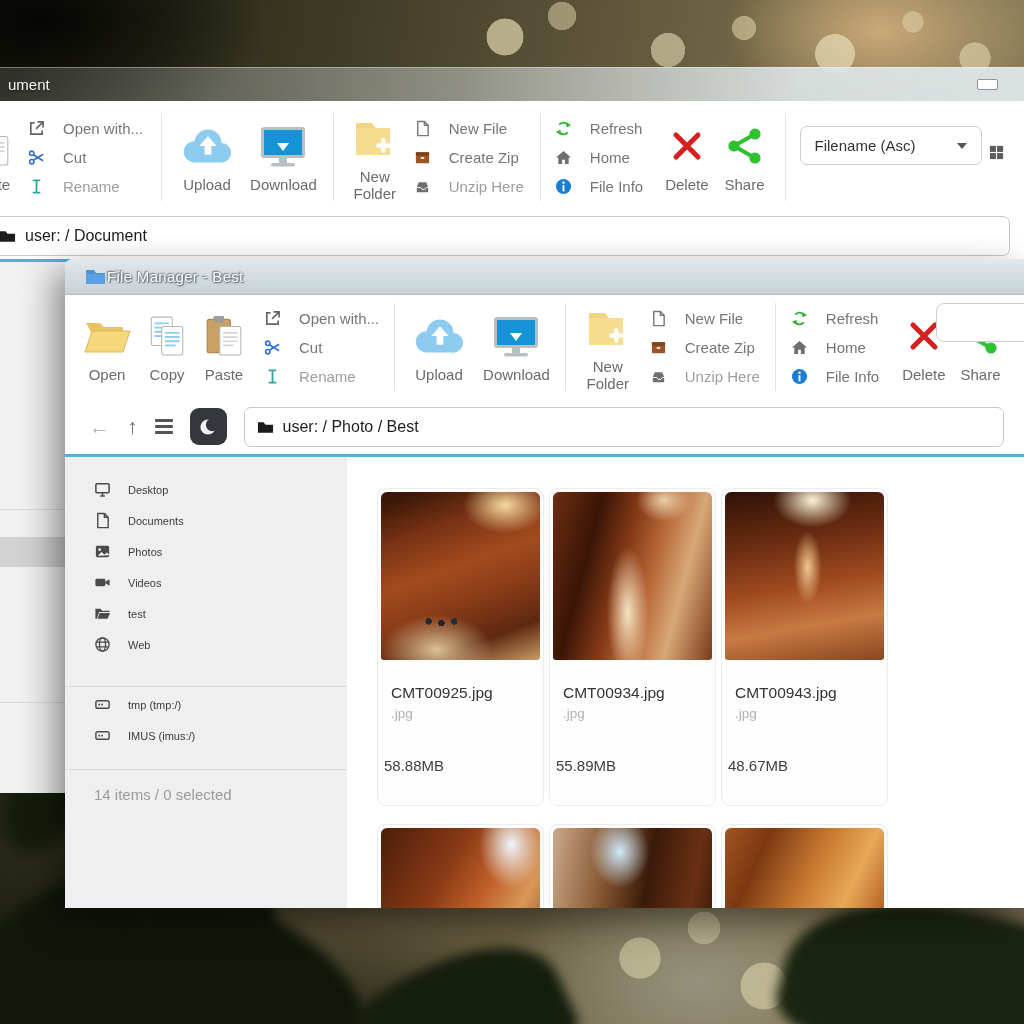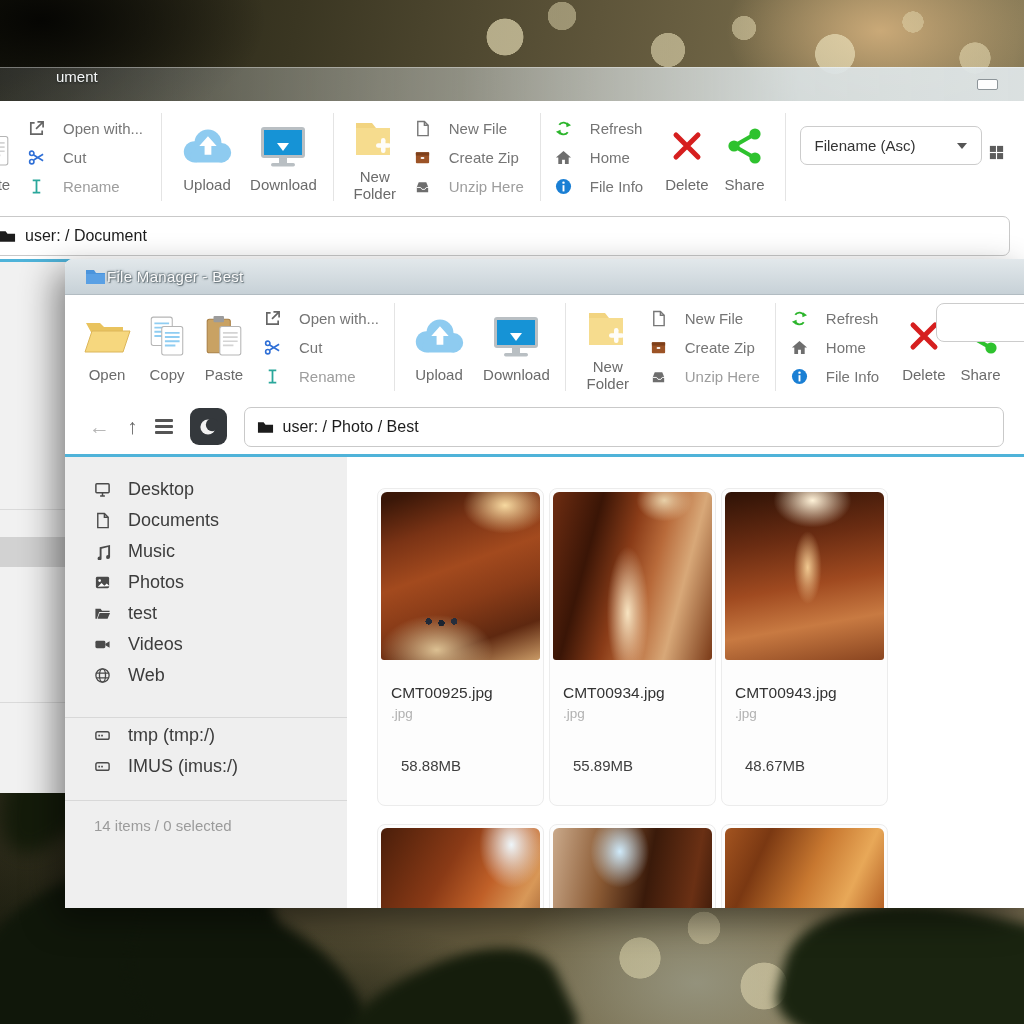--- a/index.html
+++ b/index.html
@@ -44,21 +44,21 @@
   .srow.dim{color:#9d9d9d;}
   .tb-div{width:1px;height:88px;background:#e4e4e4;flex:none;}
   .accent-line{height:3px;background:#4fb3d9;}
   .crumb-input{display:flex;align-items:center;background:#fff;border:1px solid #c9c9c9;border-radius:7px;height:38px;gap:9px;padding-left:12px;font-size:16px;color:#1c1c1c;overflow:hidden;}
   .sort-box{display:flex;align-items:center;justify-content:space-between;border:1px solid #ccc;border-radius:7px;background:#fff;height:37px;padding:0 14px;font-size:15px;color:#333;}
   .caret{width:0;height:0;border-left:5px solid transparent;border-right:5px solid transparent;border-top:6px solid #555;}
 
   
   .bg-window{position:absolute;left:0;top:67px;width:1024px;height:725px;}
   .bg-titlebar{height:33px;background:linear-gradient(90deg,rgba(225,232,233,.14) 0%,rgba(222,230,232,.45) 45%,rgba(220,228,230,.92) 78%,rgba(223,230,232,.95) 100%);
-    display:flex;position:relative;border-top:1px solid rgba(255,255,255,.35);padding-left:48px;}
+    display:flex;align-items:center;position:relative;border-top:1px solid rgba(255,255,255,.35);}
   .bg-title{color:#f5f7f7;font-size:15px;margin-left:8px;text-shadow:0 1px 2px rgba(20,25,25,.8);}
   .min-btn{position:absolute;right:26px;top:11px;width:19px;height:9px;background:#fdfdfd;border:1px solid #8d9599;border-radius:2px;}
   .bg-toolbar{height:112px;padding-right:14px;overflow:hidden;}
   .bg-crumbbar{height:46px;background:#fff;display:flex;align-items:center;}
   .bg-crumbbar .crumb-input{position:relative;left:-14px;width:1028px;}
   .bg-body{height:531px;background:#fff;}
   .bg-sidebar{position:relative;width:92px;height:100%;background:#f1f1f1;}
   .bg-sb-div{position:absolute;left:0;width:100%;height:1px;background:#dadada;}
   .bg-sel-row{position:absolute;left:0;top:275px;width:100%;height:30px;background:#d2d2d2;}
 
@@ -70,32 +70,32 @@
   .f-toolbar{height:104px;padding-left:18px;gap:15px;}
   .f-navbar{height:55px;background:#fff;display:flex;align-items:center;gap:17px;padding:0 20px 0 24px;}
   .nav-arrow{font-size:21px;line-height:1;}
   .hamburger{display:flex;flex-direction:column;gap:3.5px;}
   .hamburger span{width:18px;height:2.6px;background:#555;border-radius:1px;}
   .moon-btn{width:37px;height:37px;border-radius:9px;background:#34383c;display:flex;align-items:center;justify-content:center;flex:none;}
   .f-navbar .crumb-input{flex:1;}
   .f-body{position:relative;height:452px;display:flex;}
   .sidebar{width:282px;background:#efefef;flex:none;position:relative;}
   .sb-places{padding-top:17px;}
-  .sb-row{display:flex;align-items:center;gap:17px;height:31px;padding-left:29px;font-size:18px;color:#3c3c3c;}
+  .sb-row{display:flex;align-items:center;gap:17px;height:31px;padding-left:29px;font-size:11px;color:#3c3c3c;}
   .sb-row svg{flex:none;}
   .sb-div{height:1px;background:#d8d8d8;margin-top:26px;}
   .sb-drives{margin-top:2px;}
   .sb-row.selected{background:#d2d2d2;}
   .sb-status{padding:16px 0 0 29px;font-size:15px;color:#9b9b9b;}
   .content{flex:1;background:#fff;overflow:hidden;padding:31px 0 0 30px;display:flex;flex-wrap:wrap;align-content:flex-start;}
   .card{width:167px;height:318px;background:#fdfdfd;border:1px solid #ececec;border-radius:8px;margin:0 5px 18px 0;box-sizing:border-box;flex:none;}
   .thumb{margin:3px;height:168px;border-radius:6px 6px 3px 3px;}
   .f-name{margin:24px 0 0 13px;font-size:15.5px;color:#333;}
   .f-ext{margin:4px 0 0 13px;font-size:13.5px;color:#b1b1b1;}
-  .f-size{margin:36px 0 0 23px;font-size:15px;color:#404040;}
+  .f-size{margin:36px 0 0 6px;font-size:15px;color:#404040;}
   .sort-stub{position:absolute;right:-62px;top:8px;width:140px;height:37px;border:1px solid #ccc;border-radius:8px;background:#fff;}
 
   
   .t1{background:radial-gradient(ellipse 60px 40px at 78% 8%,#f7d9a0 0%,rgba(247,217,160,0) 70%),
       radial-gradient(circle 4px at 30% 77%,#222a38 80%,transparent 82%),
       radial-gradient(circle 4px at 38% 78%,#1c2430 80%,transparent 82%),
       radial-gradient(circle 4px at 46% 77%,#262e3c 80%,transparent 82%),
       radial-gradient(ellipse 80px 50px at 35% 94%,#dcc092 0%,rgba(220,192,146,0) 70%),
       linear-gradient(160deg,#3a1708 5%,#7a3315 25%,#a34a1e 45%,#8a3c18 62%,#5e2810 82%,#c99a66 100%);}
   .t2{background:radial-gradient(ellipse 30px 95px at 47% 72%,#f7e3c0 0%,rgba(247,227,192,0) 70%),
@@ -613,45 +613,39 @@
           </div>
           <div class="sb-row">
             <svg width="17" height="17" viewBox="0 0 18 18">
                 <path d="M4 1.5h7l4 4v11H4z" fill="none" stroke="#4a4a4a" stroke-width="1.5"></path>
                 <path d="M11 1.5v4h4" fill="none" stroke="#4a4a4a" stroke-width="1.5"></path>
               </svg>
             <span>Documents</span>
           </div>
           <div class="sb-row">
             <svg width="17" height="17" viewBox="0 0 18 18">
-                <path d="M6 14.2a2.1 2.1 0 1 0 2 2.1V6.2l7-1.9v8.5a2.1 2.1 0 1 0 2 2.1V2L6 4.4z" fill="#4a4a4a"></path>
-              </svg>
-            <span>Music</span>
-          </div>
-          <div class="sb-row">
-            <svg width="17" height="17" viewBox="0 0 18 18">
                 <rect x="2" y="3" width="14" height="12" rx="1.5" fill="#4a4a4a"></rect>
                 <circle cx="6" cy="7" r="1.4" fill="#fff"></circle>
                 <path d="M4 13.5l4-4 3 3 2.5-2.5 2.5 2.5v.5z" fill="#fff"></path>
               </svg>
             <span>Photos</span>
+          </div>
+          <div class="sb-row">
+            <svg width="17" height="17" viewBox="0 0 18 18" fill="#4a4a4a">
+                <rect x="1.5" y="5" width="10.5" height="8" rx="1.5"></rect>
+                <path d="M12 8.2l4.5-2.7v7L12 9.8z"></path>
+              </svg>
+            <span>Videos</span>
           </div>
           <div class="sb-row">
             <svg width="17" height="17" viewBox="0 0 18 18" fill="#4a4a4a">
                 <path d="M1.5 4h5.5l1.5 2h8v1.5H5.5l-2.5 7H1.5z"></path>
                 <path d="M6 8.5h11l-2.6 6H3.8z"></path>
               </svg>
             <span>test</span>
-          </div>
-          <div class="sb-row">
-            <svg width="17" height="17" viewBox="0 0 18 18" fill="#4a4a4a">
-                <rect x="1.5" y="5" width="10.5" height="8" rx="1.5"></rect>
-                <path d="M12 8.2l4.5-2.7v7L12 9.8z"></path>
-              </svg>
-            <span>Videos</span>
           </div>
           <div class="sb-row">
             <svg width="17" height="17" viewBox="0 0 18 18" fill="none" stroke="#4a4a4a" stroke-width="1.4">
                 <circle cx="9" cy="9" r="7"></circle>
                 <ellipse cx="9" cy="9" rx="3.2" ry="7"></ellipse>
                 <path d="M2.5 6.5h13M2.5 11.5h13"></path>
               </svg>
             <span>Web</span>
           </div>
         </div>

